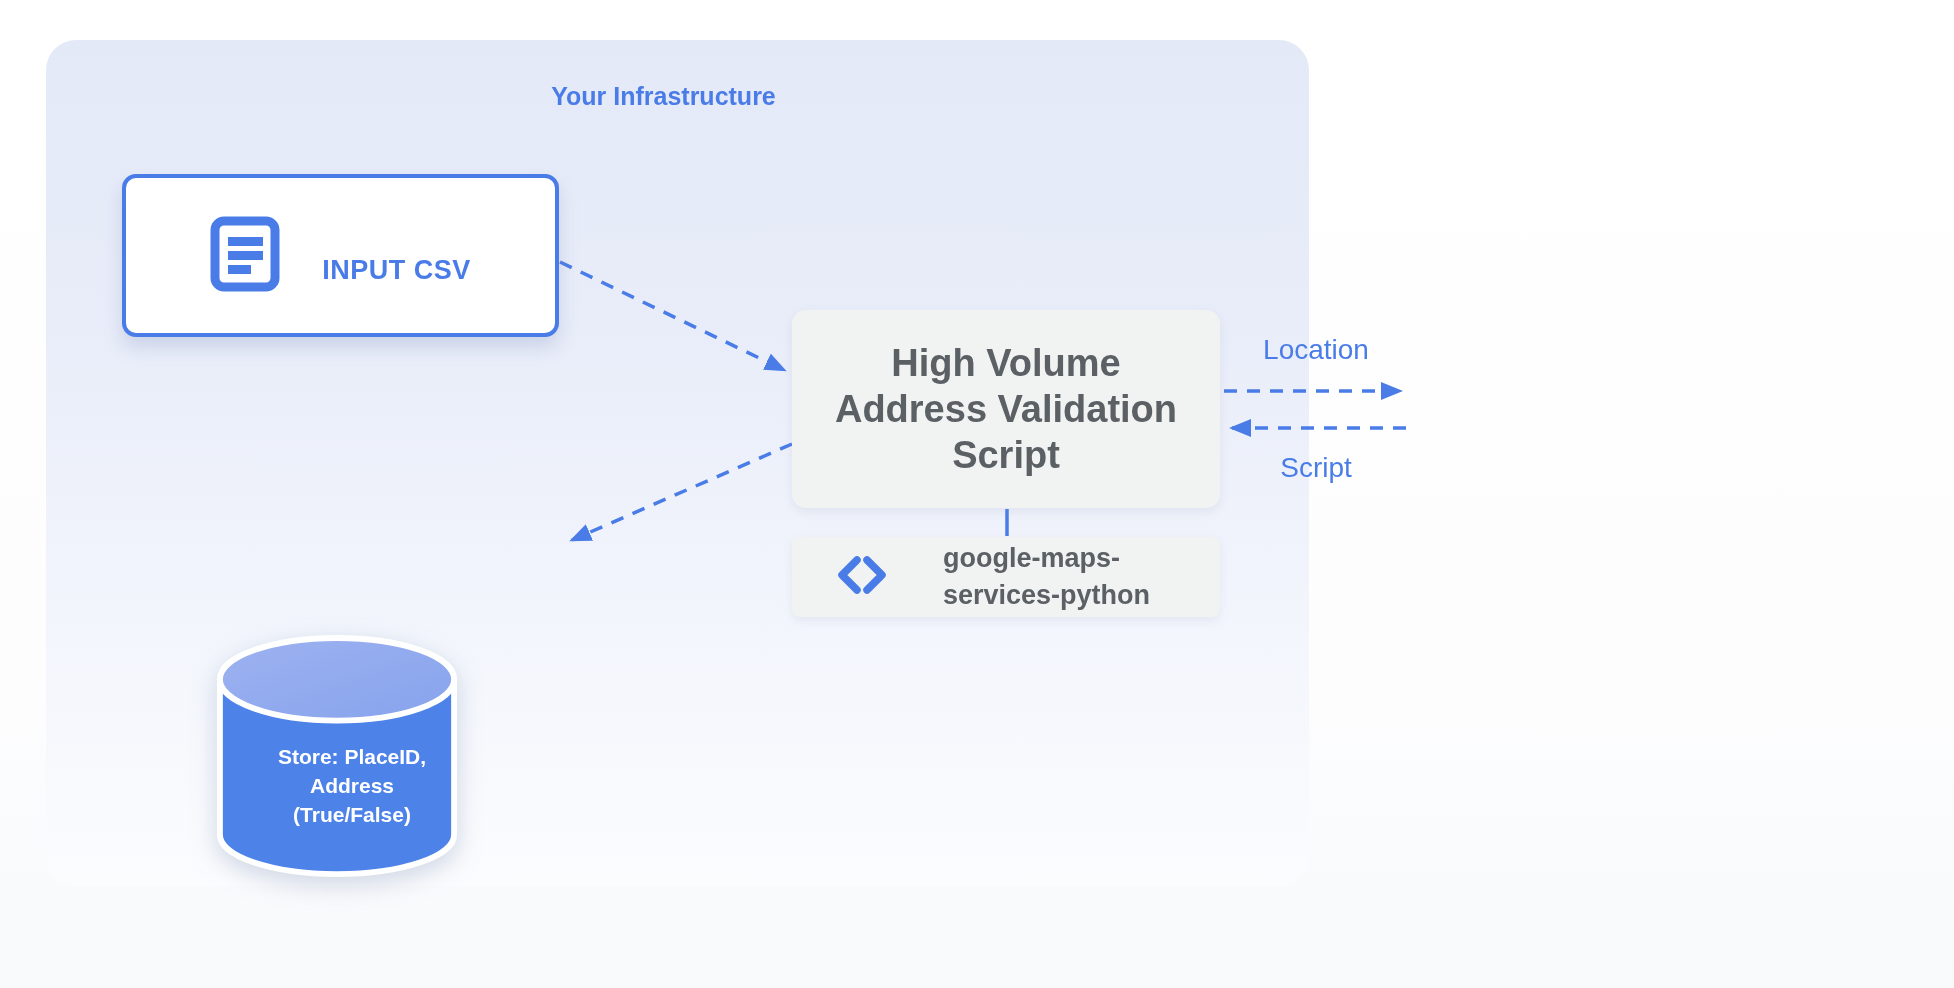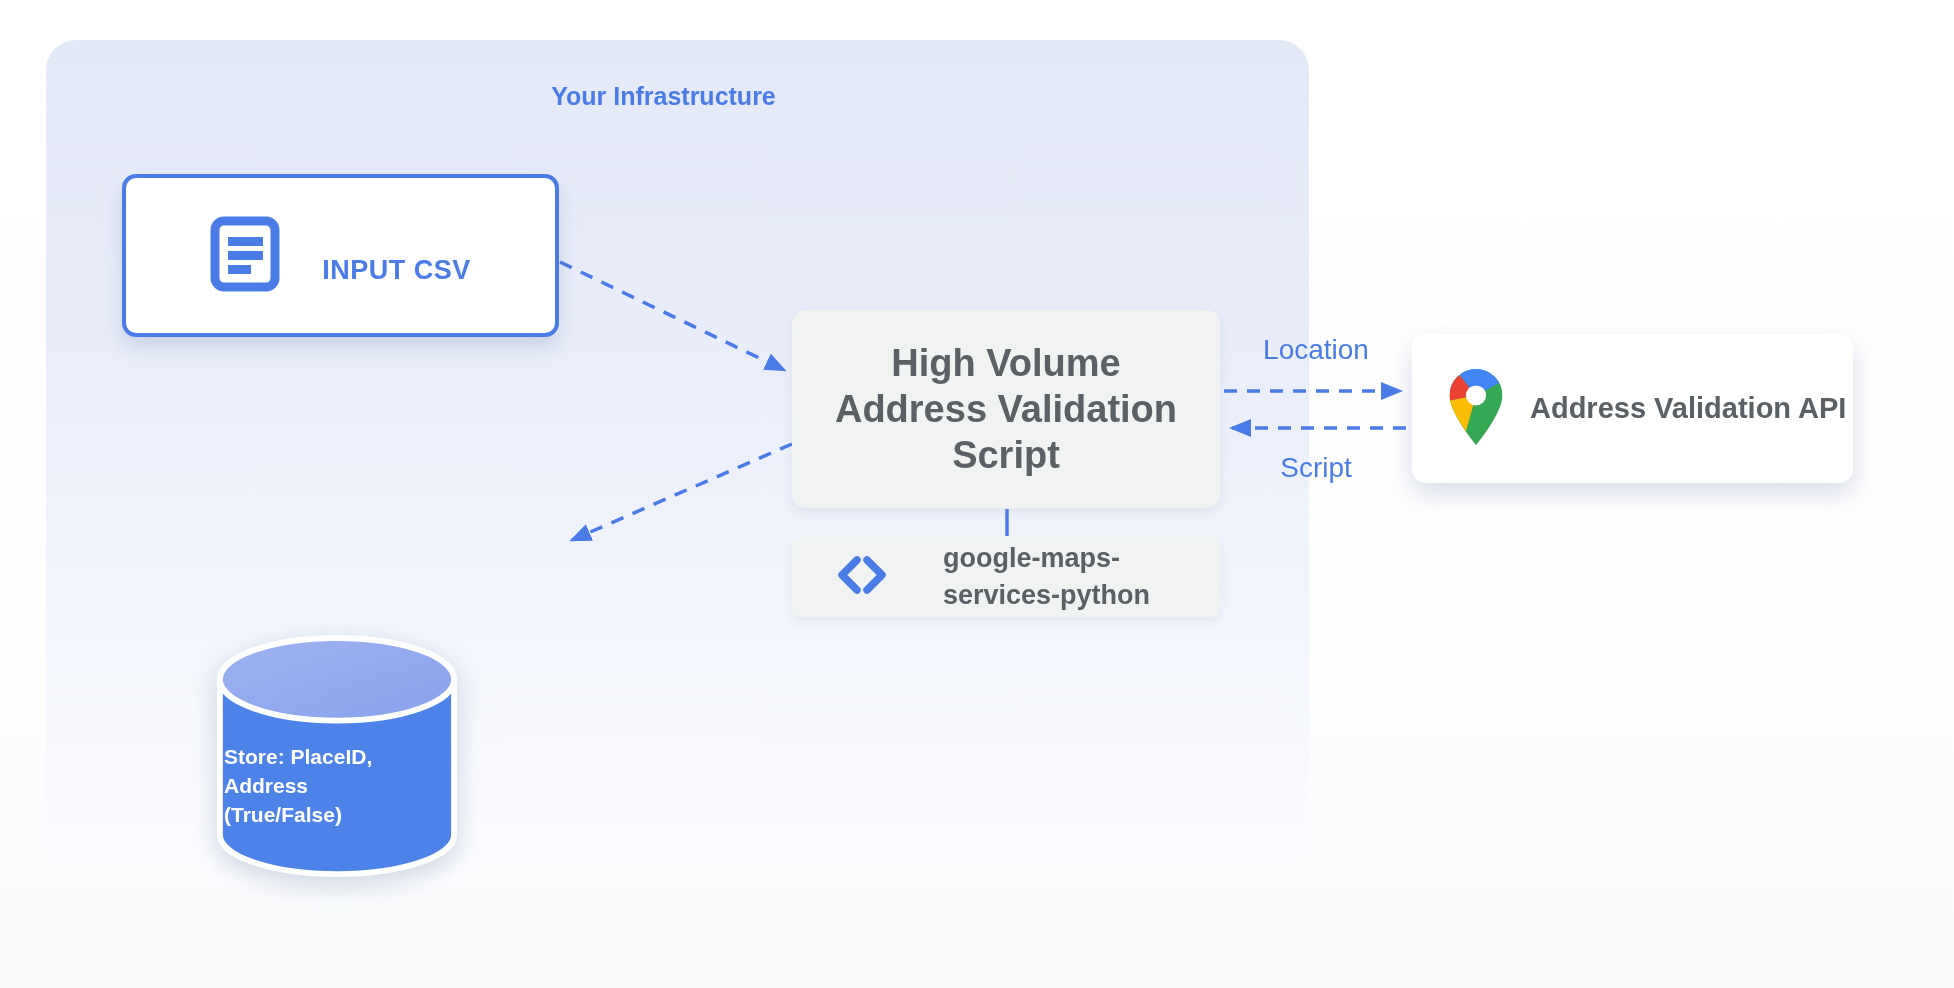--- a/index.html
+++ b/index.html
@@ -38,21 +38,21 @@
     box-shadow:0 10px 18px rgba(125,145,190,0.30);
     display:flex;align-items:center;justify-content:center;gap:42px;
     box-sizing:border-box;
   }
   .output-box .label{font-size:27px;font-weight:bold;color:#ffffff;letter-spacing:0.5px;}
   
   .cylinder{position:absolute;left:214px;top:634px;width:246px;height:246px;
     filter:drop-shadow(0 8px 12px rgba(110,130,170,0.30));}
   .cylinder-label{
     position:absolute;left:224px;top:742px;width:256px;
-    font-size:21px;line-height:29px;font-weight:bold;color:#ffffff;
+    text-align:center;font-size:21px;line-height:29px;font-weight:bold;color:#ffffff;
   }
   
   .script-box{
     position:absolute;left:792px;top:310px;width:428px;height:198px;
     background:#f1f2f2;border-radius:14px;
     box-shadow:0 4px 10px rgba(145,155,185,0.16);
     display:flex;align-items:center;justify-content:center;
   }
   .script-box .label{
     text-align:center;font-size:38px;line-height:46px;font-weight:bold;color:#5b6065;
@@ -152,36 +152,17 @@
     <span>
       <svg width="52" height="42" viewBox="0 0 52 42">
         <polyline points="21,6 6,21 21,36" fill="none" stroke="#4a7ce8" stroke-width="7.5" stroke-linecap="round" stroke-linejoin="round"></polyline>
         <polyline points="31,6 46,21 31,36" fill="none" stroke="#4a7ce8" stroke-width="7.5" stroke-linecap="round" stroke-linejoin="round"></polyline>
       </svg>
     </span>
     <div class="label multiline">google-maps-
 services-python</div>
   </div>
 
-  <div class="api-box">
-    <span>
-      <svg width="56" height="76" viewBox="0 0 92 132">
-        <defs>
-          <clipPath id="pinclip">
-            <path d="M46,132 C46,132 92,77 92,46 A46,46 0 1,0 0,46 C0,77 46,132 46,132 Z"></path>
-          </clipPath>
-        </defs>
-        <g clip-path="url(#pinclip)">
-          <rect x="-10" y="-10" width="112" height="152" fill="#34a853"></rect>
-          <polygon points="46,46 10,2 60,-12 98,18" fill="#4285f4"></polygon>
-          <polygon points="46,46 10,2 -20,30 -16,58" fill="#ea4335"></polygon>
-          <polygon points="46,46 -16,58 -10,98 28,110" fill="#fbbc04"></polygon>
-          <circle cx="46" cy="46" r="17.5" fill="#ffffff"></circle>
-        </g>
-      </svg>
-    </span>
-    <span class="label">Address Validation API</span>
-  </div>
 
   <div class="edge-label location">Location</div>
   <div class="edge-label placeid">Script</div>
 
 </div>
 
 </body></html>

